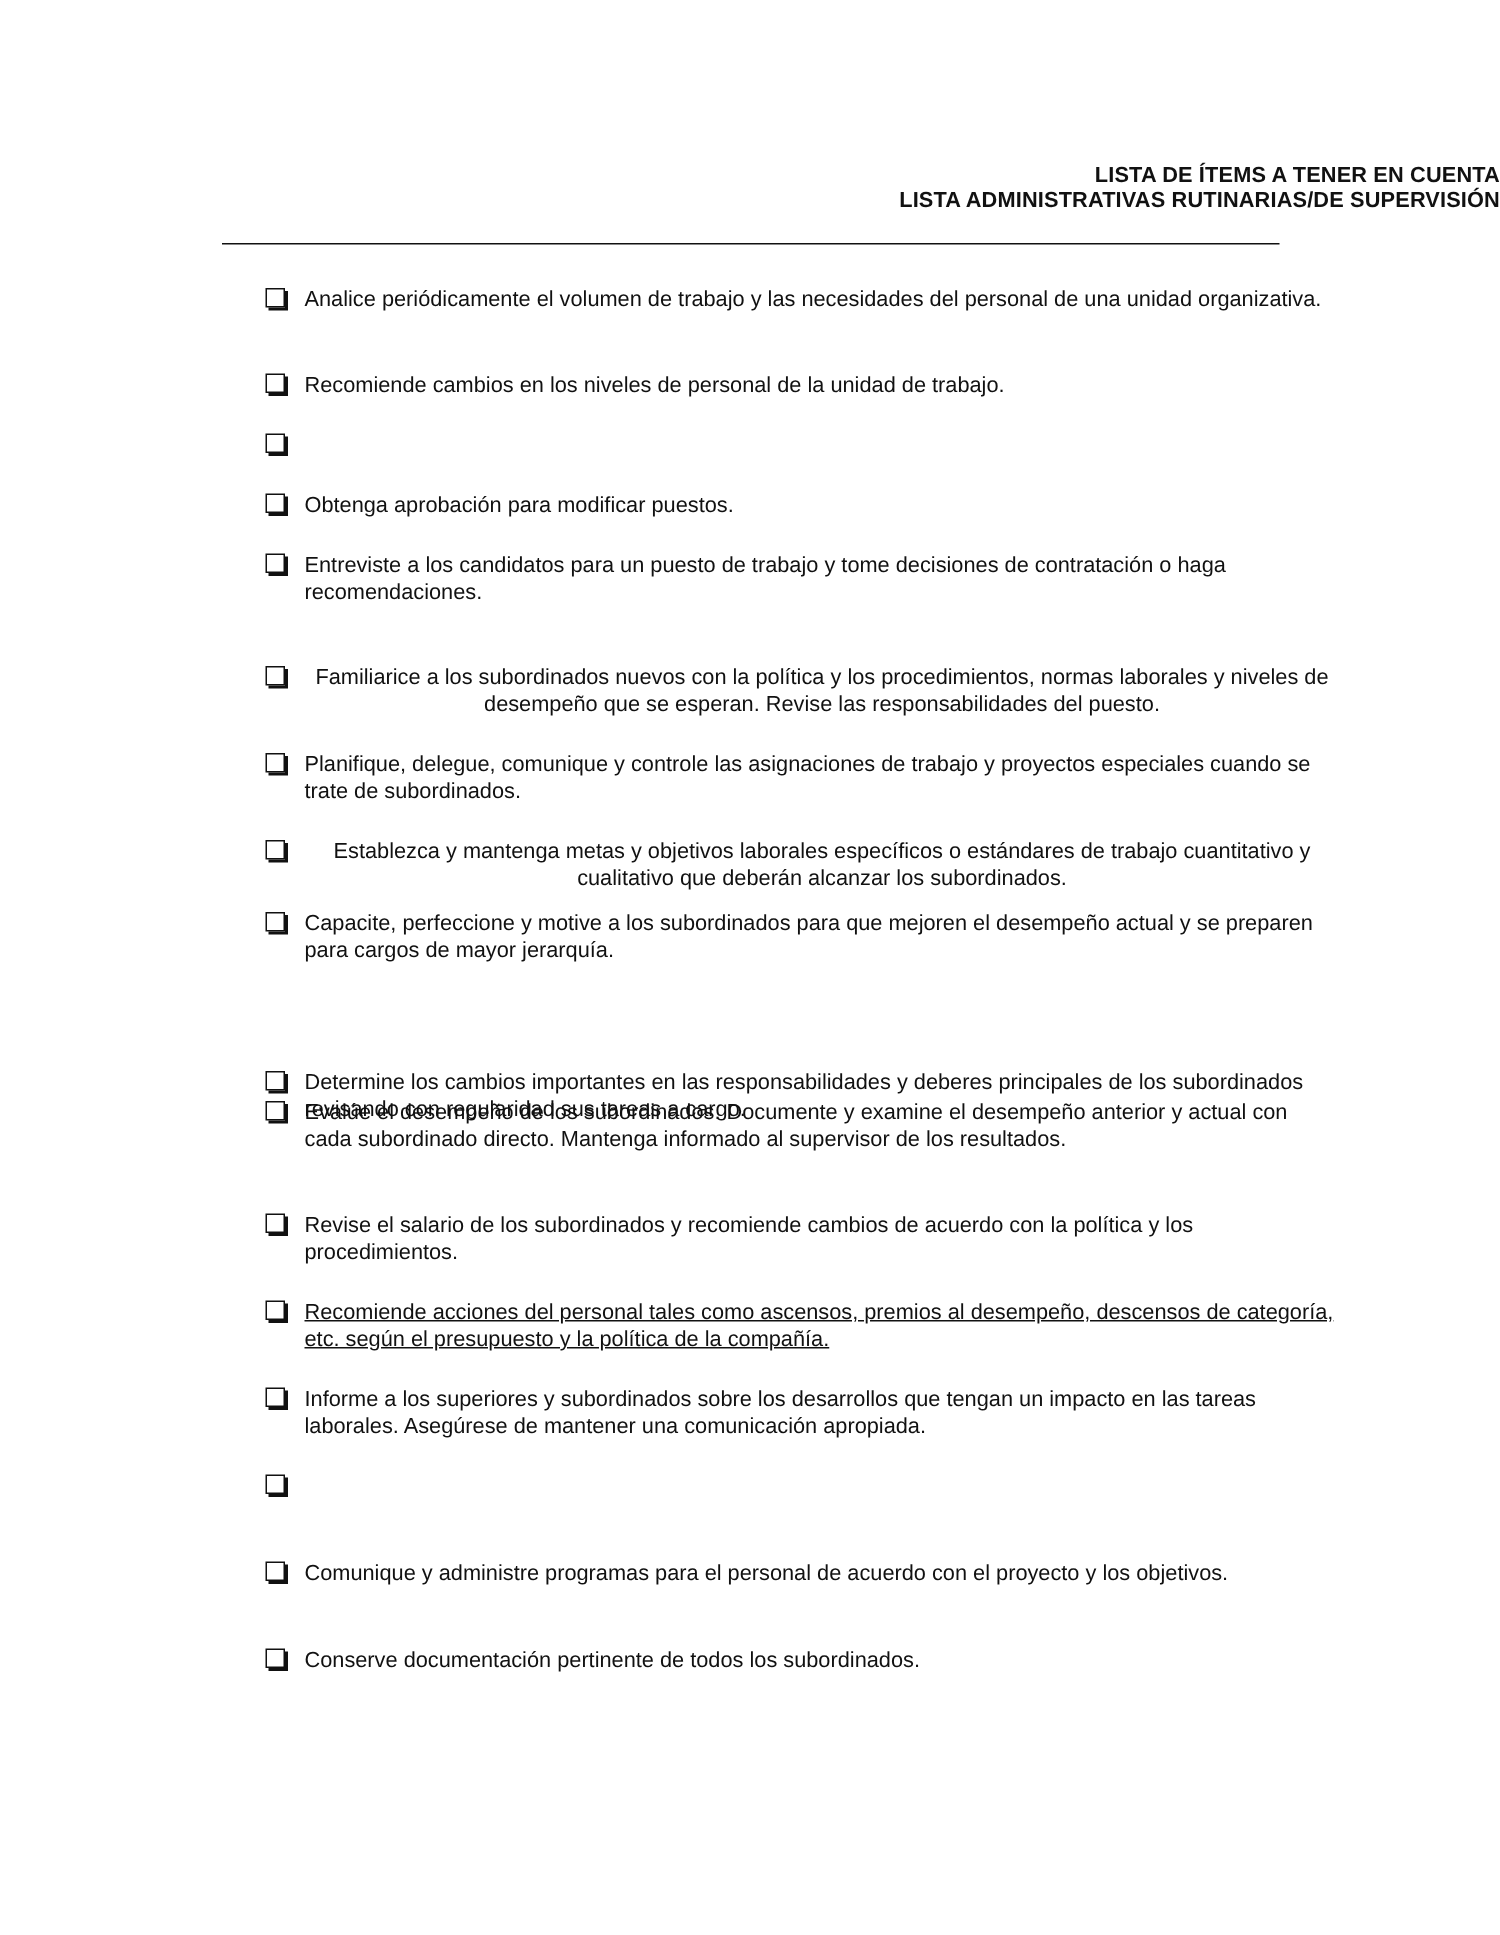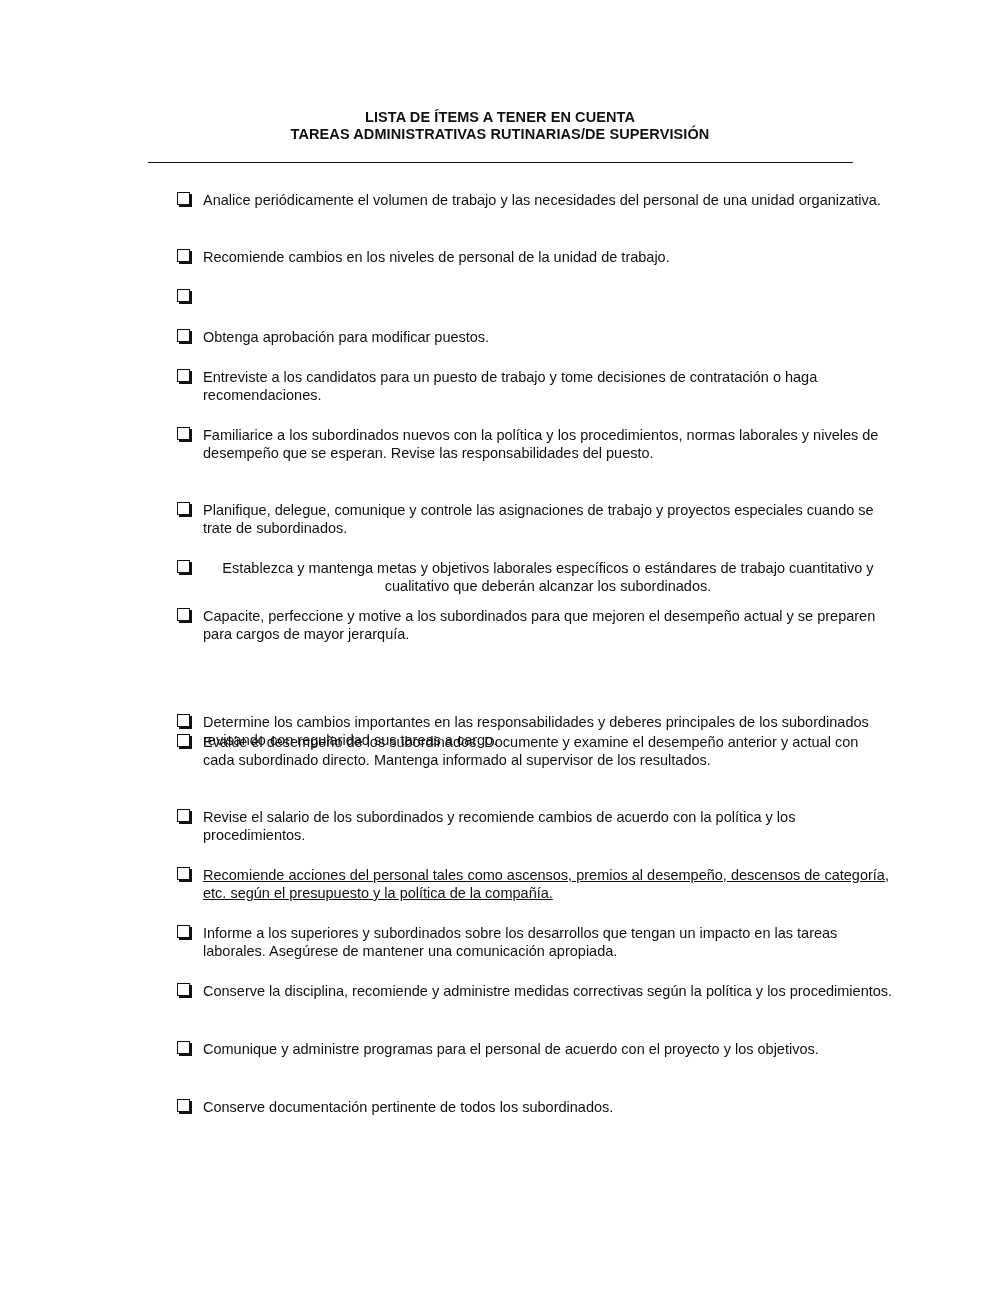--- a/index.html
+++ b/index.html
@@ -1,44 +1,44 @@
 <!DOCTYPE html>
 <html><head>
 <meta charset="utf-8">
 <style>
   html, body { margin: 0; padding: 0; background: #ffffff; }
   body { width: 1000px; height: 1290px; position: relative; font-family: "Liberation Sans", sans-serif; color: #111; }
   .title-block { position: absolute; top: 109px; left: 0; width: 1000px; text-align: center; }
-  .title-line { font-weight: bold; font-size: 14.5px; line-height: 17px; letter-spacing: 0.1px; }
+  .title-line { font-weight: bold; font-size: 14.5px; line-height: 17px; letter-spacing: 0.1px; text-align: right; }
   .rule { position: absolute; top: 162px; left: 148px; width: 705px; height: 0; border-top: 1.5px solid #111; }
   .list { position: absolute; top: 191px; left: 175px; width: 690px; }
   .item { position: relative; padding-left: 28px; font-size: 14.5px; line-height: 18px; }
   .box { position: absolute; left: 2px; top: 1px; width: 11px; height: 11px; border: 1.5px solid #111; box-shadow: 2px 2px 0 #111; background: #fff; }
 </style>
 </head>
 <body>
 
 <div class="title-block">
   <div class="title-line">LISTA DE ÍTEMS A TENER EN CUENTA</div>
-  <div class="title-line">TAREAS ADMINISTRATIVAS RUTINARIAS/DE SUPERVISIÓN</div>
+  <div class="title-line">LISTA ADMINISTRATIVAS RUTINARIAS/DE SUPERVISIÓN</div>
 </div>
 
 <div class="rule"></div>
 
 <div class="list" id="checklist">
     <div class="item" style="position: absolute; top: 0px; left: 0px; width: 690px;"><span class="box"></span><span>Analice periódicamente el volumen de trabajo y las necesidades del personal de una unidad organizativa.</span></div>
     <div class="item" style="position: absolute; top: 57px; left: 0px; width: 690px;"><span class="box"></span><span>Recomiende cambios en los niveles de personal de la unidad de trabajo.</span></div>
     <div class="item" style="position: absolute; top: 97px; left: 0px; width: 690px;"><span class="box"></span></div>
     <div class="item" style="position: absolute; top: 137px; left: 0px; width: 690px;"><span class="box"></span><span>Obtenga aprobación para modificar puestos.</span></div>
     <div class="item" style="position: absolute; top: 177px; left: 0px; width: 690px;"><span class="box"></span><span>Entreviste a los candidatos para un puesto de trabajo y tome decisiones de contratación o haga recomendaciones.</span></div>
-    <div class="item" style="position: absolute; top: 235px; left: 0px; width: 690px;"><span class="box"></span><span>Familiarice a los subordinados nuevos con la política y los procedimientos, normas laborales y niveles de desempeño que se esperan. Revise las responsabilidades del puesto.</span></div>
+    <div class="item" style="position: absolute; top: 252px; left: 0px; width: 690px; text-align: center;"><span class="box"></span><span>Familiarice a los subordinados nuevos con la política y los procedimientos, normas laborales y niveles de desempeño que se esperan. Revise las responsabilidades del puesto.</span></div>
     <div class="item" style="position: absolute; top: 310px; left: 0px; width: 690px;"><span class="box"></span><span>Planifique, delegue, comunique y controle las asignaciones de trabajo y proyectos especiales cuando se trate de subordinados.</span></div>
     <div class="item" style="position: absolute; top: 368px; left: 0px; width: 690px; text-align: center;"><span class="box"></span><span>Establezca y mantenga metas y objetivos laborales específicos o estándares de trabajo cuantitativo y cualitativo que deberán alcanzar los subordinados.</span></div>
     <div class="item" style="position: absolute; top: 416px; left: 0px; width: 690px;"><span class="box"></span><span>Capacite, perfeccione y motive a los subordinados para que mejoren el desempeño actual y se preparen para cargos de mayor jerarquía.</span></div>
     <div class="item" style="position: absolute; top: 504px; left: 0px; width: 690px; margin-top: 18px;"><span class="box"></span><span>Determine los cambios importantes en las responsabilidades y deberes principales de los subordinados revisando con regularidad sus tareas a cargo.</span></div>
     <div class="item" style="position: absolute; top: 542px; left: 0px; width: 690px;"><span class="box"></span><span>Evalúe el desempeño de los subordinados. Documente y examine el desempeño anterior y actual con cada subordinado directo. Mantenga informado al supervisor de los resultados.</span></div>
     <div class="item" style="position: absolute; top: 617px; left: 0px; width: 690px;"><span class="box"></span><span>Revise el salario de los subordinados y recomiende cambios de acuerdo con la política y los procedimientos.</span></div>
     <div class="item" style="position: absolute; top: 675px; left: 0px; width: 690px; text-decoration: underline;"><span class="box"></span><span>Recomiende acciones del personal tales como ascensos, premios al desempeño, descensos de categoría, etc. según el presupuesto y la política de la compañía.</span></div>
     <div class="item" style="position: absolute; top: 733px; left: 0px; width: 690px;"><span class="box"></span><span>Informe a los superiores y subordinados sobre los desarrollos que tengan un impacto en las tareas laborales. Asegúrese de mantener una comunicación apropiada.</span></div>
-    <div class="item" style="position: absolute; top: 791px; left: 0px; width: 690px;"><span class="box"></span><span>Conserve la disciplina, recomiende y administre medidas correctivas según la política y los procedimientos.</span></div>
+    <div class="item" style="position: absolute; top: 791px; left: 0px; width: 690px;"><span class="box"></span></div>
     <div class="item" style="position: absolute; top: 849px; left: 0px; width: 690px;"><span class="box"></span><span>Comunique y administre programas para el personal de acuerdo con el proyecto y los objetivos.</span></div>
     <div class="item" style="position: absolute; top: 907px; left: 0px; width: 690px;"><span class="box"></span><span>Conserve documentación pertinente de todos los subordinados.</span></div>
   </div>
 
 </body></html>

